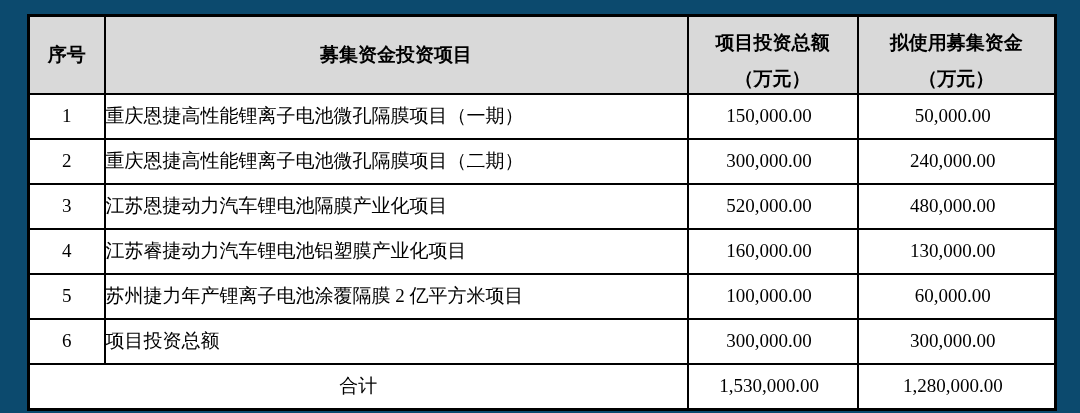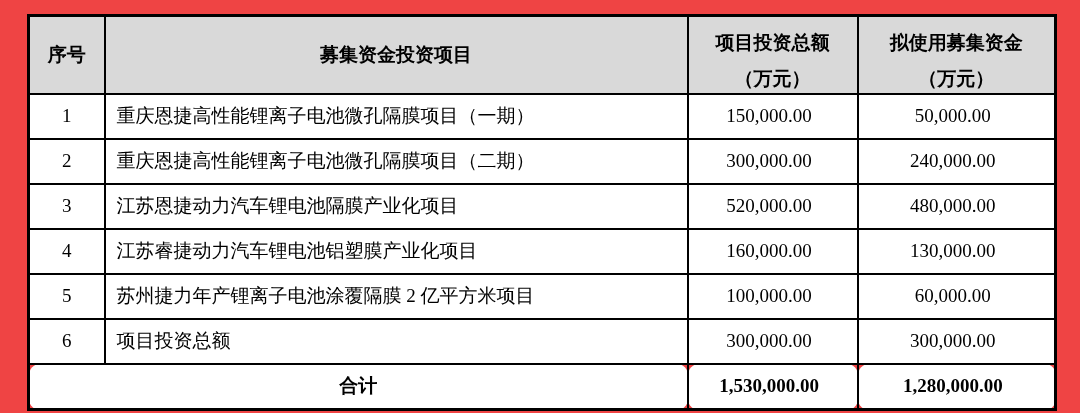--- a/index.html
+++ b/index.html
@@ -8,21 +8,21 @@
     height: 413px;
     background: #ffffff;
     font-family: "Liberation Serif", "DejaVu Serif", serif;
     color: #000000;
     overflow: hidden;
   }
   .page {
     position: relative;
     width: 1080px;
     height: 413px;
-    background: #ef4444;
+    background: #0c4a6e;
   }
   table.fund-table {
     position: absolute;
     left: 27px;
     top: 14px;
     width: 1027px;
     border-collapse: collapse;
     table-layout: fixed;
     border: 3px solid #000000;
     font-size: 19px;
@@ -48,32 +48,31 @@
   }
   .fund-table tbody td {
     height: 45px;
     background: #ffffff;
   }
   .cell-no {
     text-align: center;
   }
   .cell-project {
     text-align: left;
-    padding-left: 11px;
+    padding-left: 0;
     padding-right: 6px;
   }
   .cell-num {
     text-align: center;
     padding-right: 11px;
     padding-left: 4px;
   }
   tr.total-row td {
     height: 46px;
-    font-weight: bold;
-    border-radius: 11px;
+    font-weight: normal;
   }
   tr.total-row .cell-label {
     text-align: center;
   }
   .hdr-line { display: block; margin-top: 12px; }
 </style>
 </head>
 <body>
 
 <div class="page">

